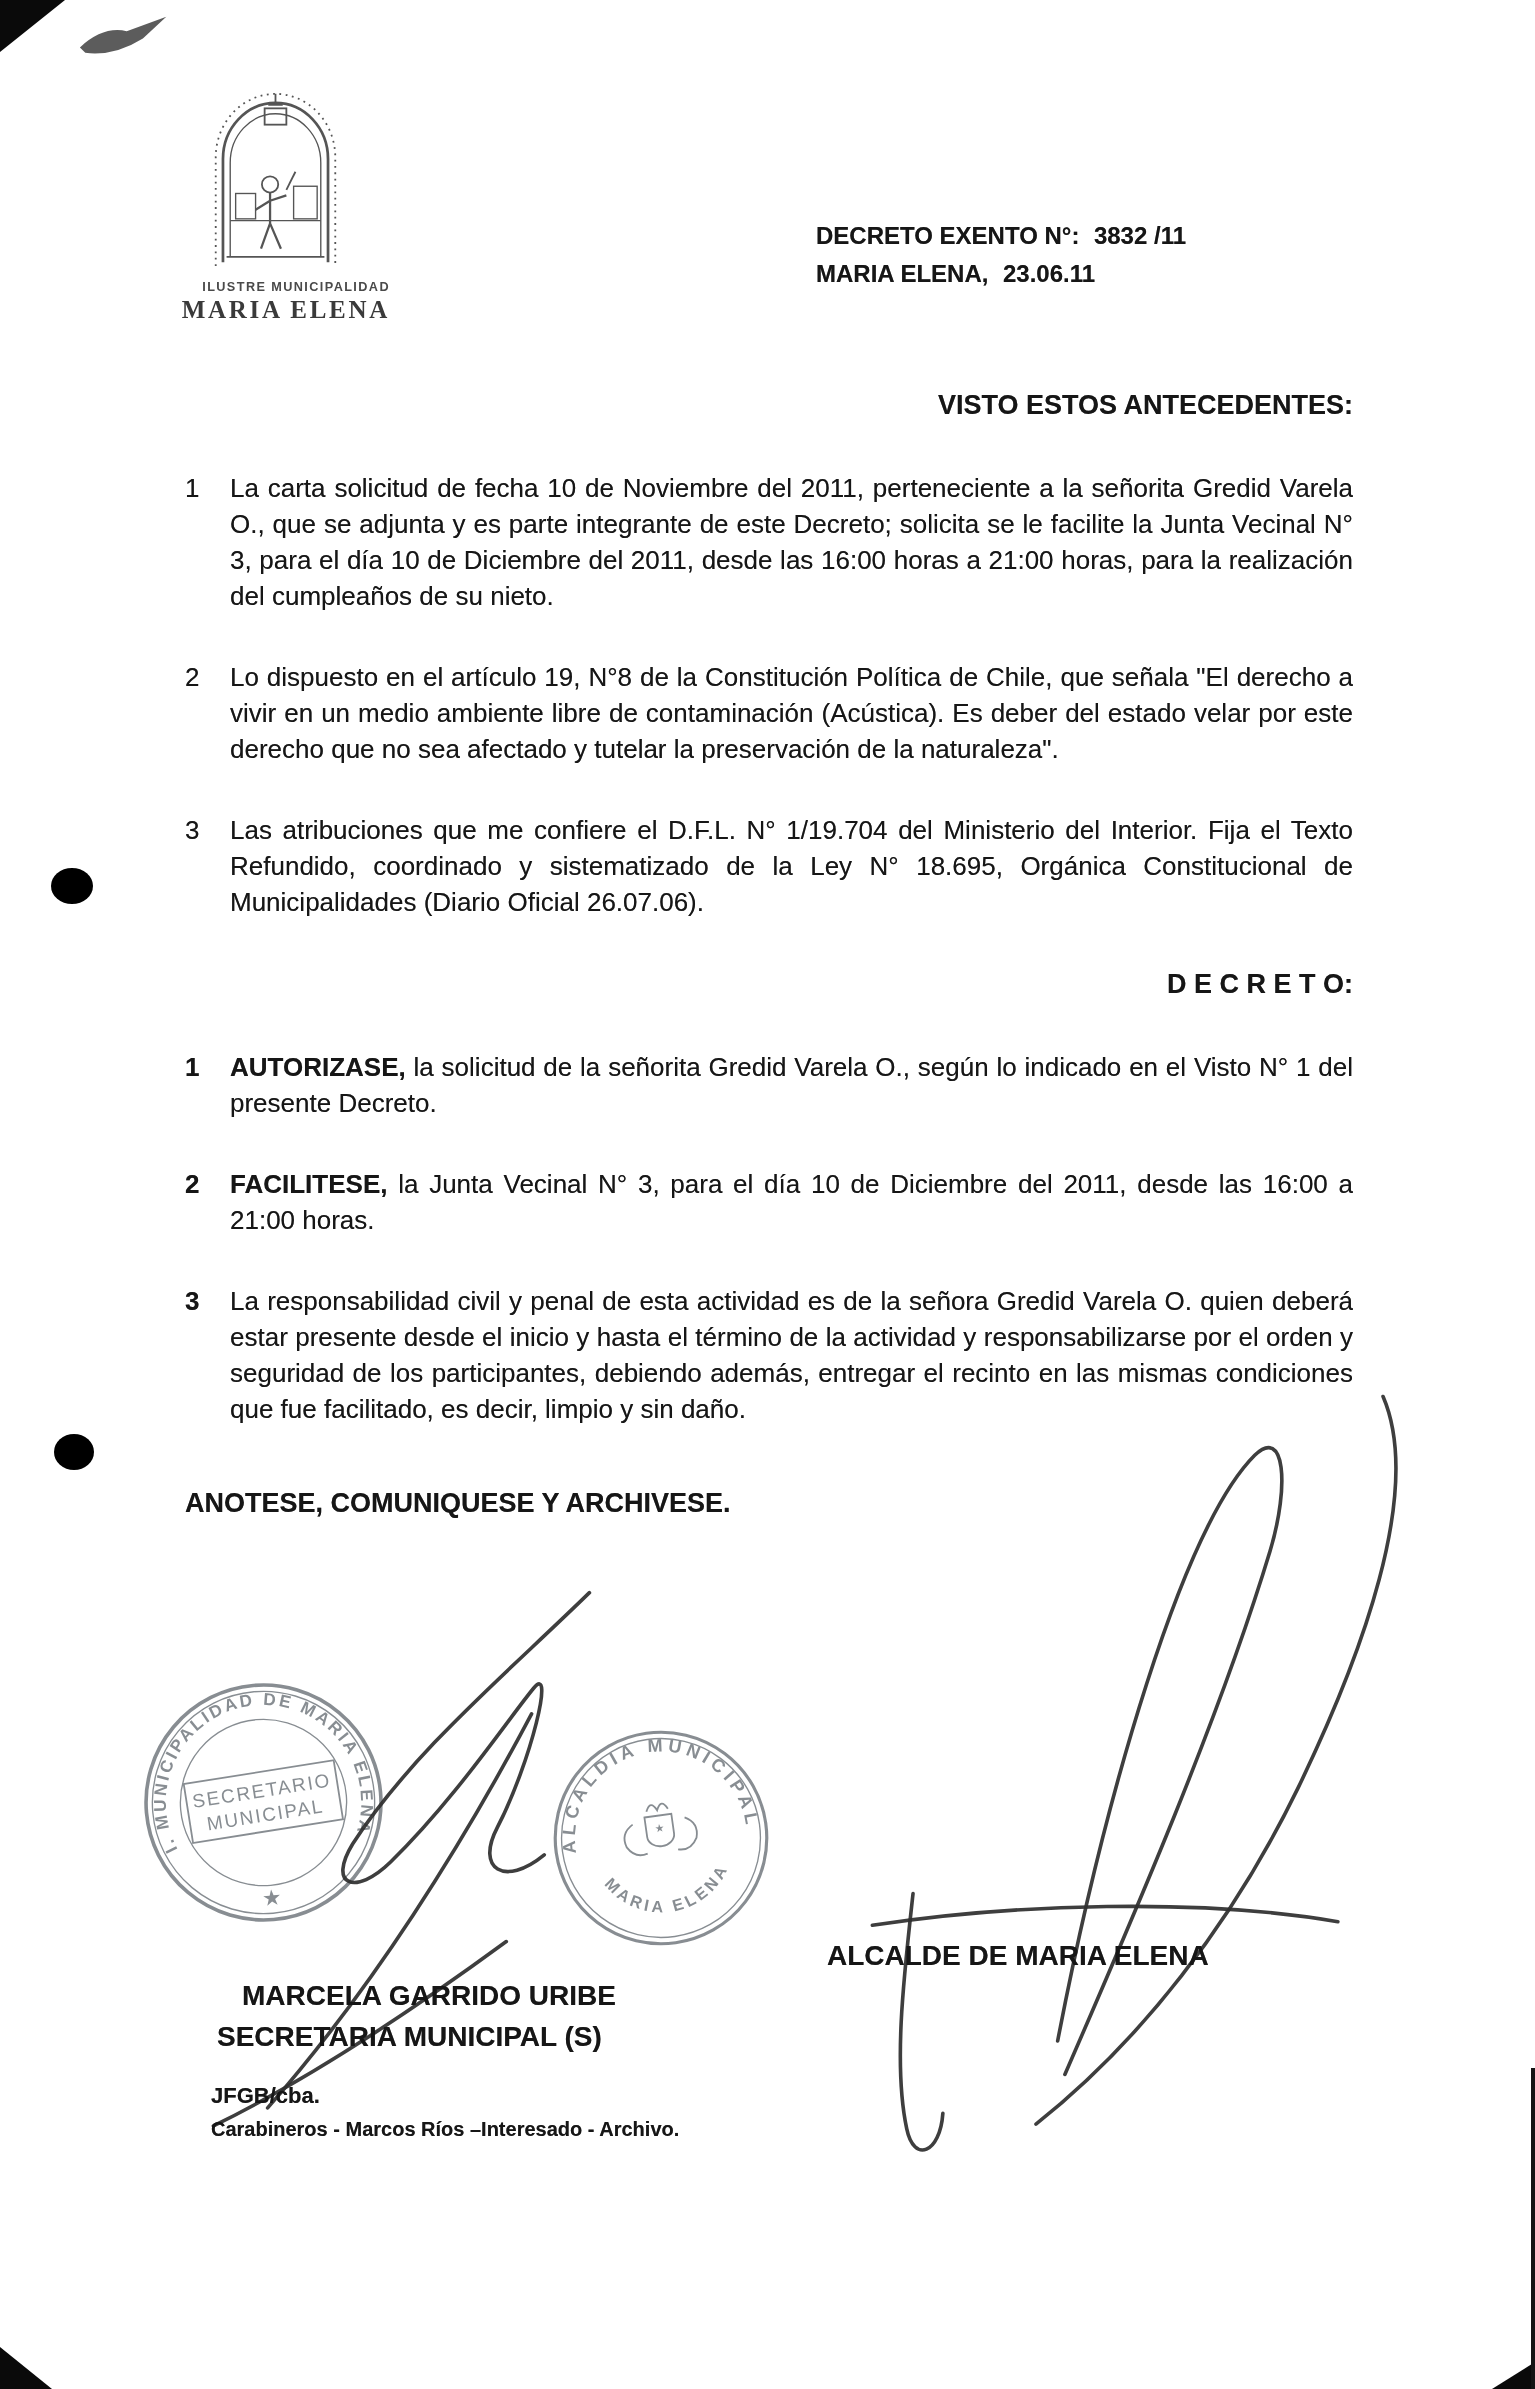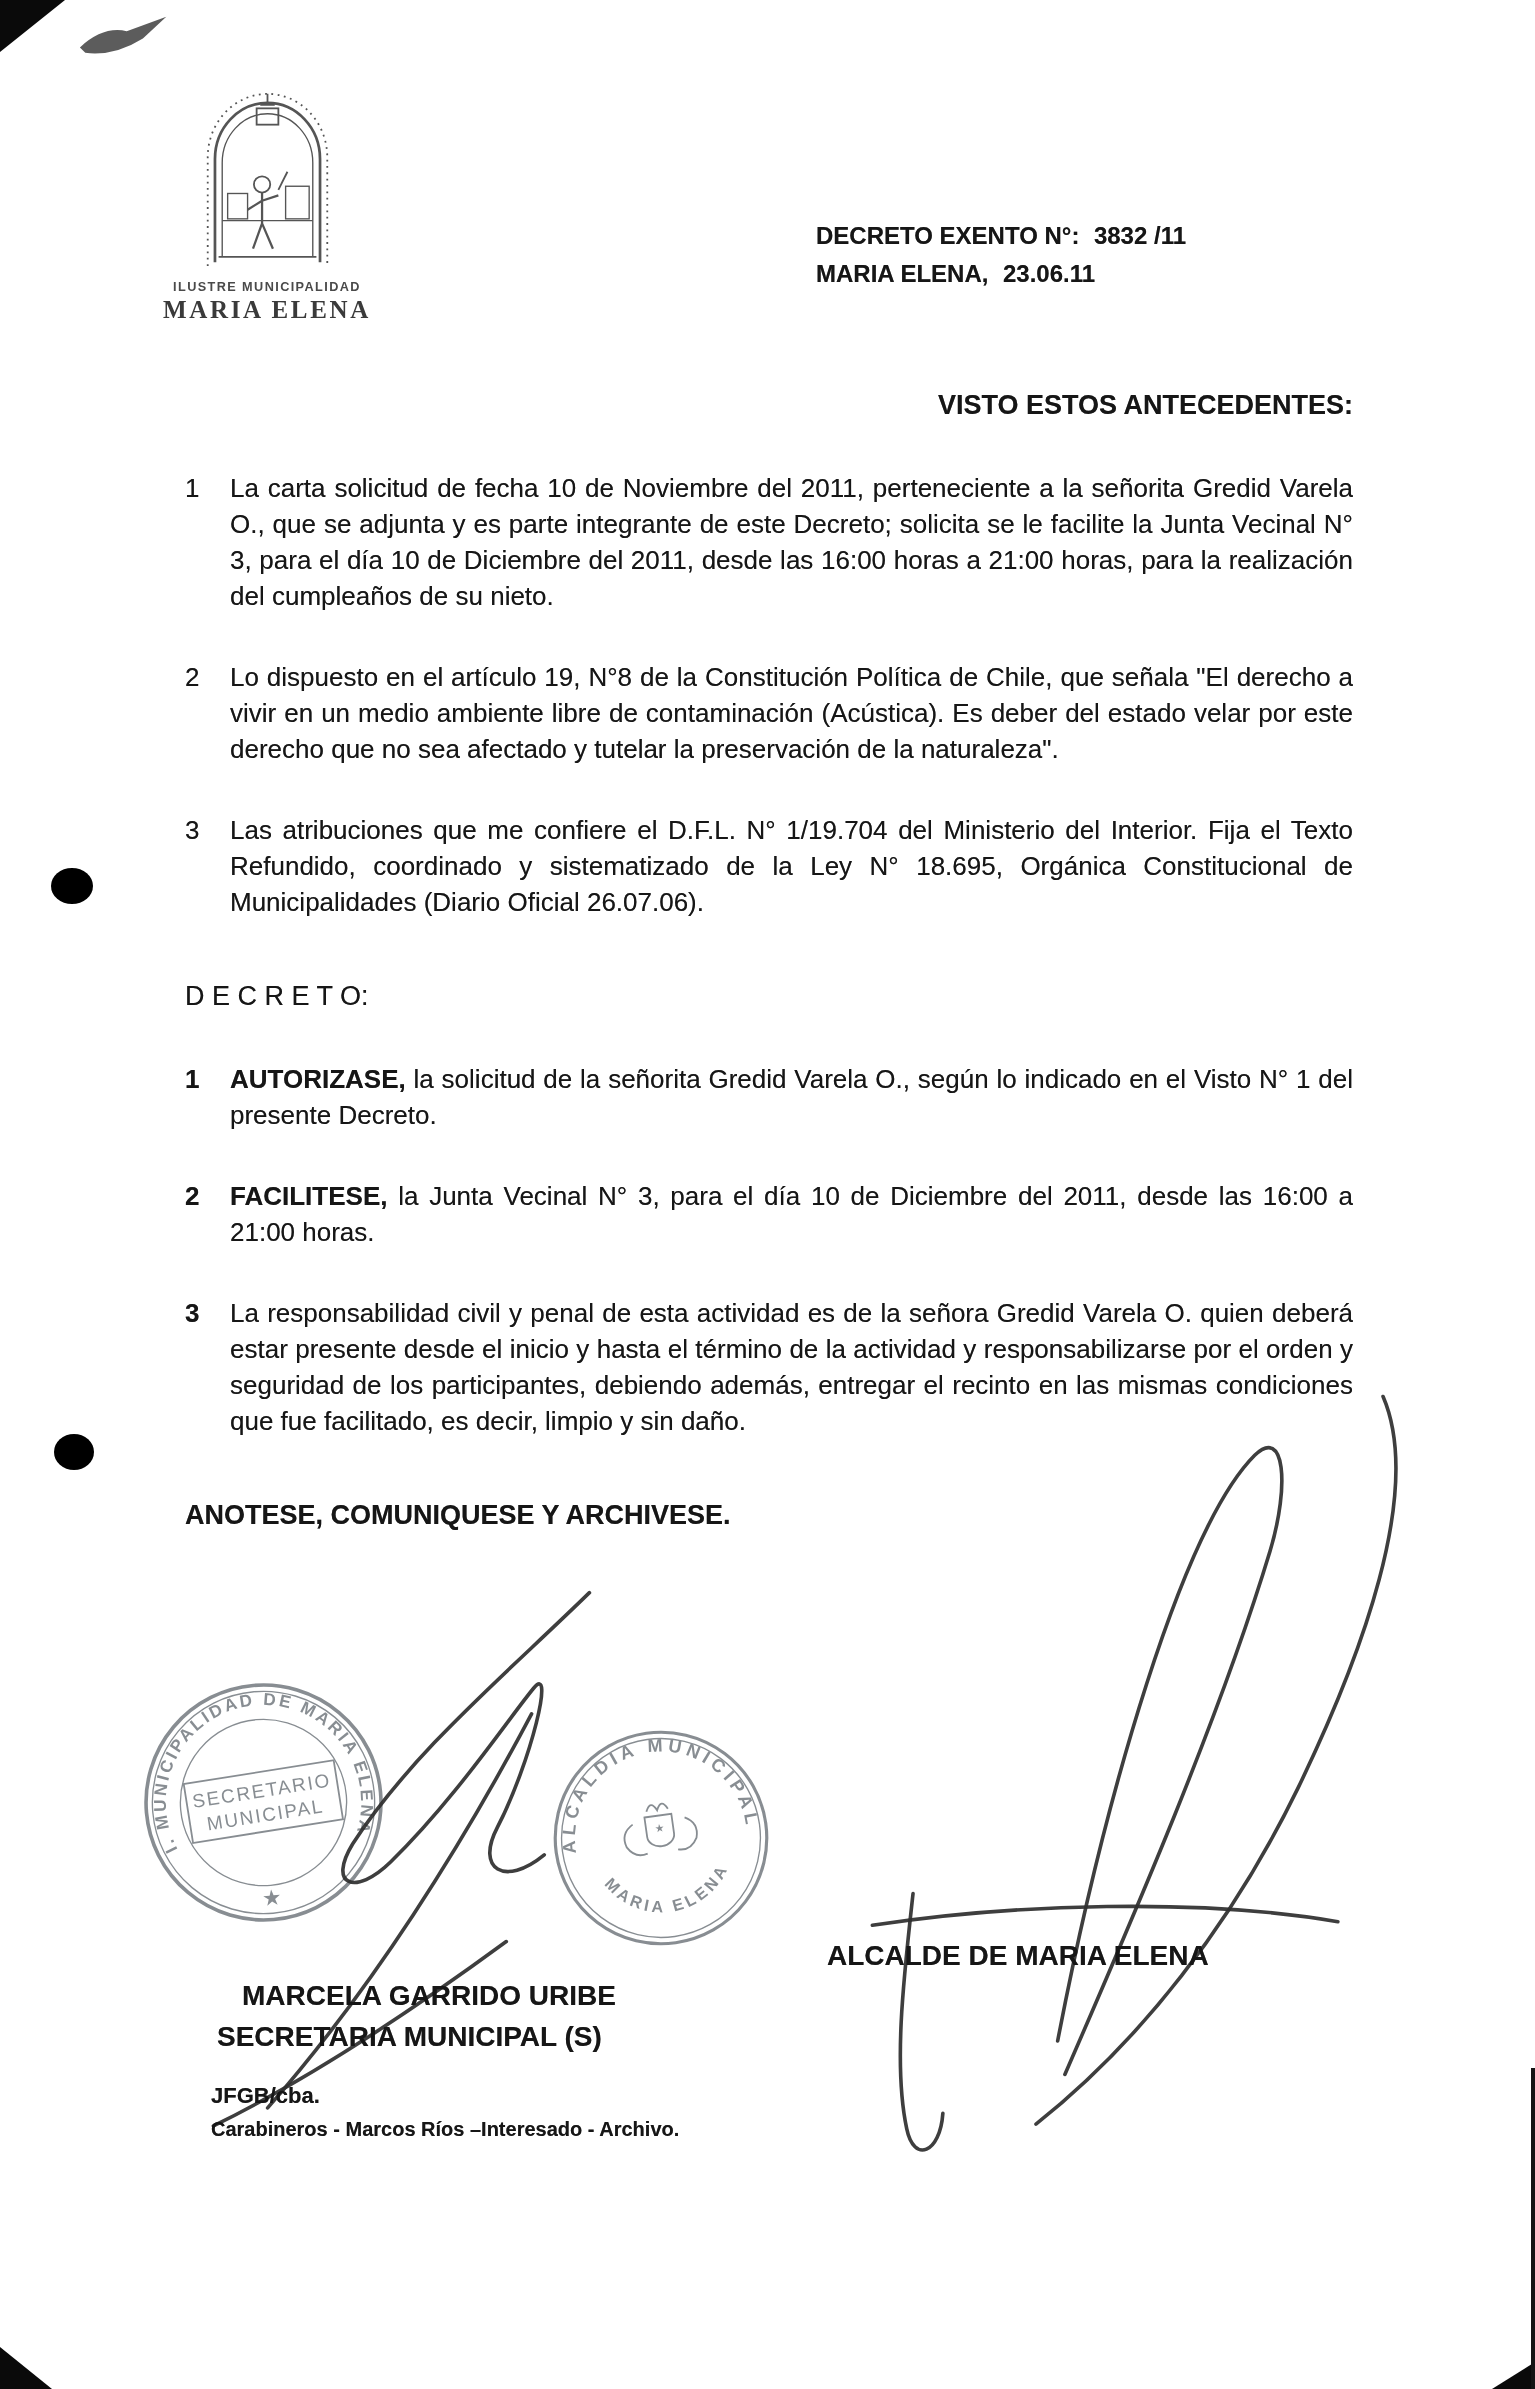--- a/index.html
+++ b/index.html
@@ -1,33 +1,33 @@
 <!DOCTYPE html>
 <html style="font-size:14.5px"><head>
 <meta charset="utf-8">
 <style>
   *{box-sizing:border-box;margin:0;padding:0}
   html,body{margin:0;padding:0;background:#ffffff}
   body{font-family:"Liberation Sans",sans-serif;color:#161616}
   .page{position:relative;width:1535px;height:2389px;background:#fff;overflow:hidden}
 
   
-  .letterhead{position:absolute;left:152px;top:83px;width:230px;text-align:center;color:#474747}
+  .letterhead{position:absolute;left:160px;top:83px;width:230px;text-align:right;color:#474747}
   .letterhead svg{display:block;margin:0 auto}
   .org-line{font-size:12.7px;letter-spacing:1.4px;font-weight:bold;margin-top:5.4px;color:#4a4a4a}
   .org-name{font-family:"Liberation Serif",serif;font-size:25px;font-weight:bold;letter-spacing:2.7px;color:#3a3a3a;margin-top:1.8px}
 
   
   .decree-header{position:absolute;left:816px;top:217px;font-weight:bold;font-size:24px;line-height:38px;white-space:nowrap;text-shadow:0 0 0.5px rgba(0,0,0,.5)}
   .decree-header .val{margin-left:14.5px}
 
   
   .content{position:absolute;left:185px;top:387px;width:1168px;font-size:26px;line-height:36px;text-shadow:0 0 0.5px rgba(0,0,0,.5)}
   .section-title{font-weight:bold;text-align:right;font-size:27px;margin-bottom:47px}
-  .decreto-title{font-weight:normal;text-align:left;font-size:27px;margin-top:58px;margin-bottom:47px}
+  .decreto-title{font-weight:bold;text-align:right;font-size:27px;margin-top:46px;margin-bottom:47px}
   .item{display:flex;margin-bottom:45px}
   .num{width:45px;flex:0 0 45px}
   .num.bold{font-weight:bold}
   .txt{flex:1;text-align:justify;margin:0}
   .closing{font-weight:bold;font-size:27px;margin-top:58px}
 
   
   .sig-name{position:absolute;font-weight:bold;font-size:28px;white-space:nowrap;text-shadow:0 0 0.5px rgba(0,0,0,.5)}
   .mayor-name{left:741px;top:1899px}
   .mayor-title{left:827px;top:1940px}

